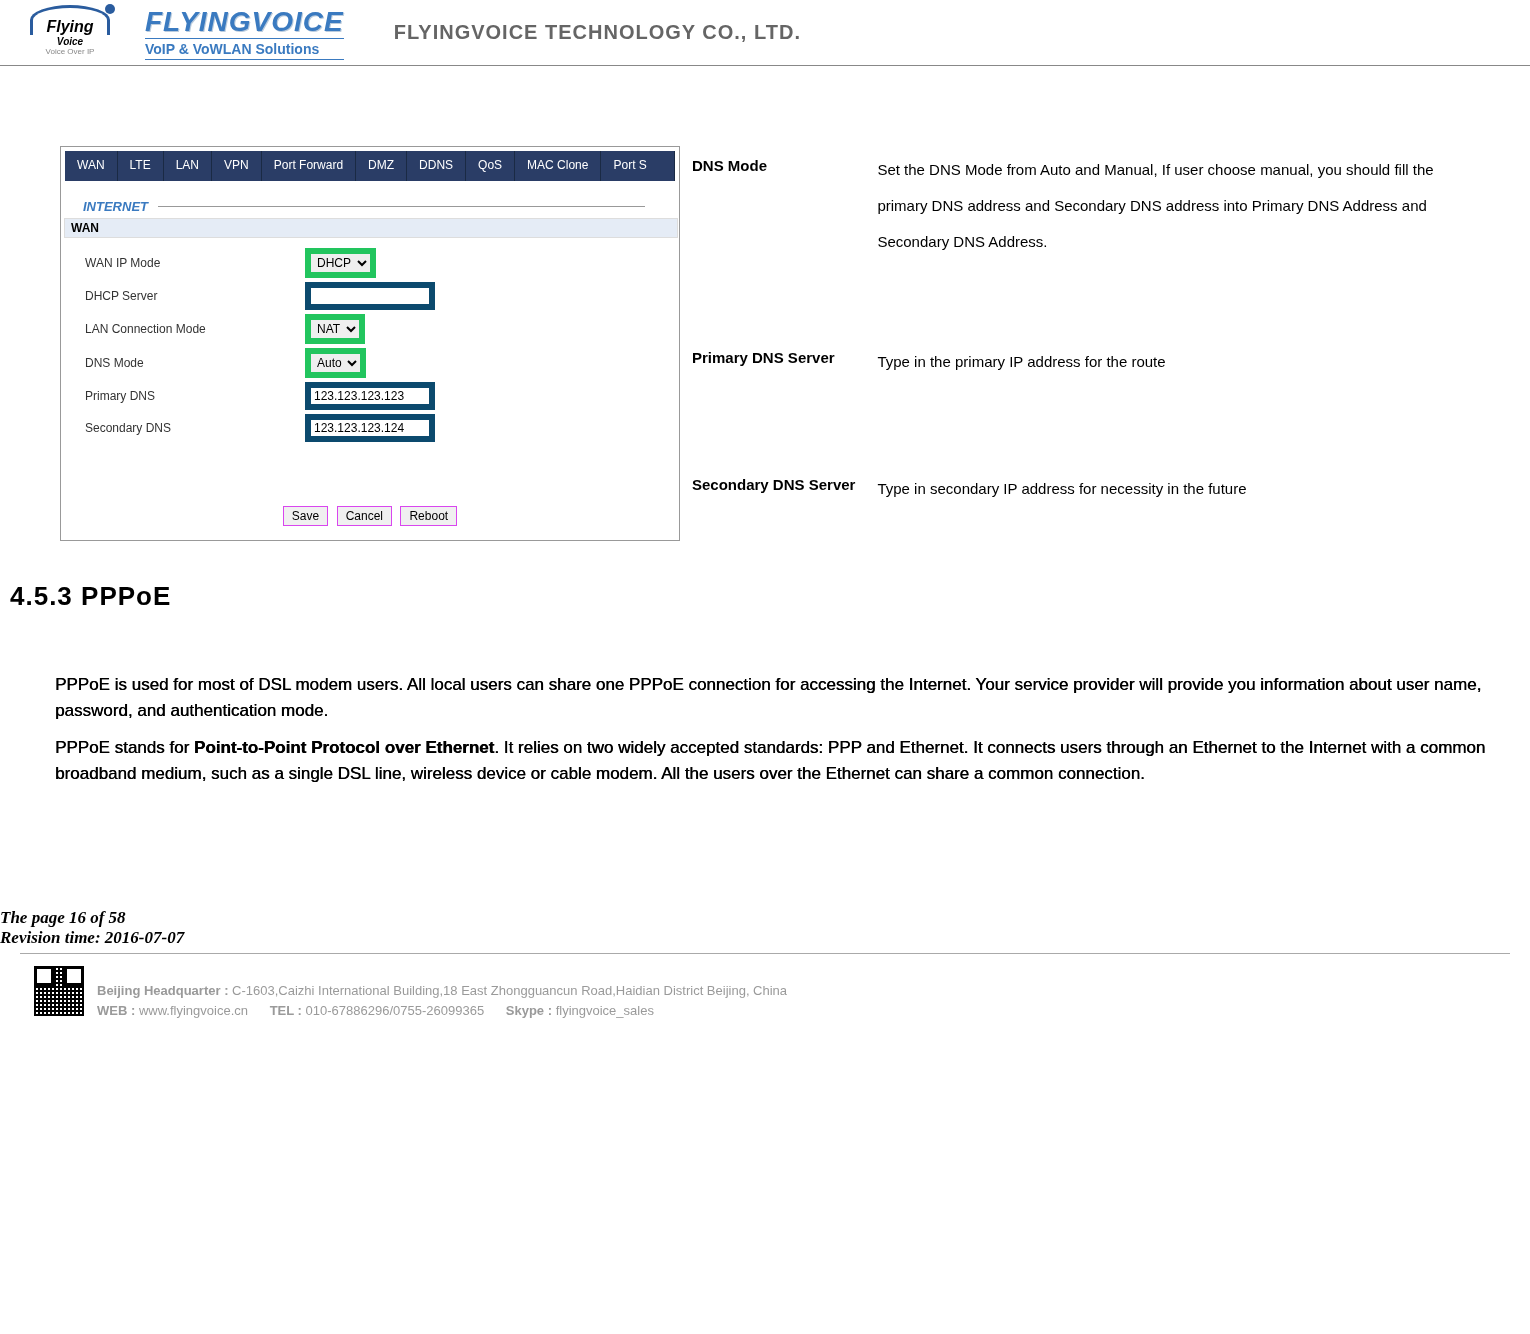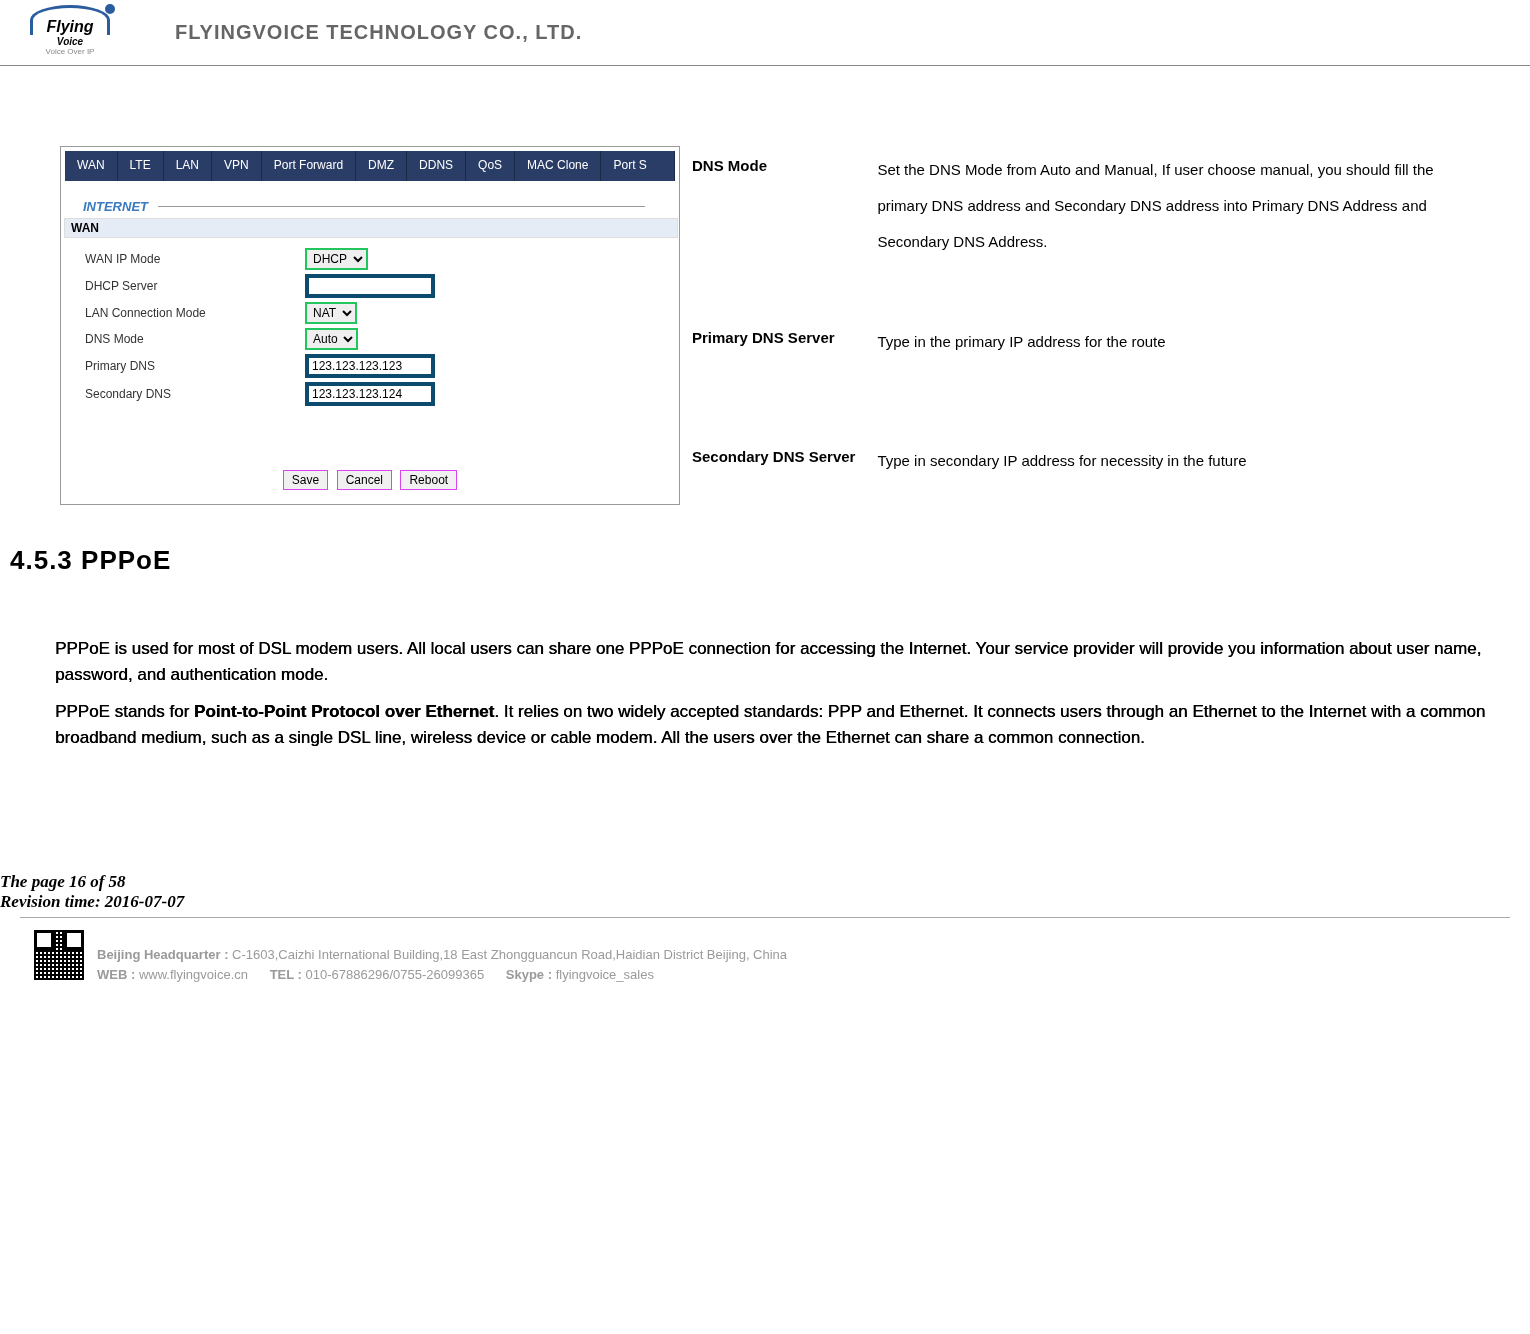--- a/index.html
+++ b/index.html
@@ -161,26 +161,26 @@
       font-size: 12px;
     }
     .form-label {
       width: 220px;
       color: #333;
     }
     .form-select {
       font-size: 12px;
       padding: 1px 2px;
       background: #efefef;
-      border: 2px solid #22c55e;
+      border: 6px solid #22c55e;
     }
     .form-input {
       font-size: 12px;
       padding: 1px 3px;
-      border: 4px solid #0c4a6e;
+      border: 6px solid #0c4a6e;
       width: 130px;
       background: white;
     }
     .form-input.wide {
       width: 130px;
     }
     .button-row {
       text-align: center;
       margin-top: 50px;
       margin-bottom: 10px;
@@ -293,20 +293,24 @@
   </style>
 </head>
 <body>
 
 <div class="header-bar">
   <div class="logo-icon">
     <div class="logo-arc"></div>
     <div class="logo-text-flying">Flying</div>
     <div class="logo-text-voice">Voice</div>
     <div class="logo-subtext">Voice Over IP</div>
+  </div>
+  <div class="brand-block">
+    <div class="brand-title">FLYINGVOICE</div>
+    <div class="brand-sub">VoIP &amp; VoWLAN Solutions</div>
   </div>
   <div class="company-title">FLYINGVOICE TECHNOLOGY CO., LTD.</div>
 </div>
 
 <div class="content-top">
   <div class="screenshot-box">
     <div class="tab-strip">
       <div class="tab">WAN</div>
       <div class="tab">LTE</div>
       <div class="tab">LAN</div>

